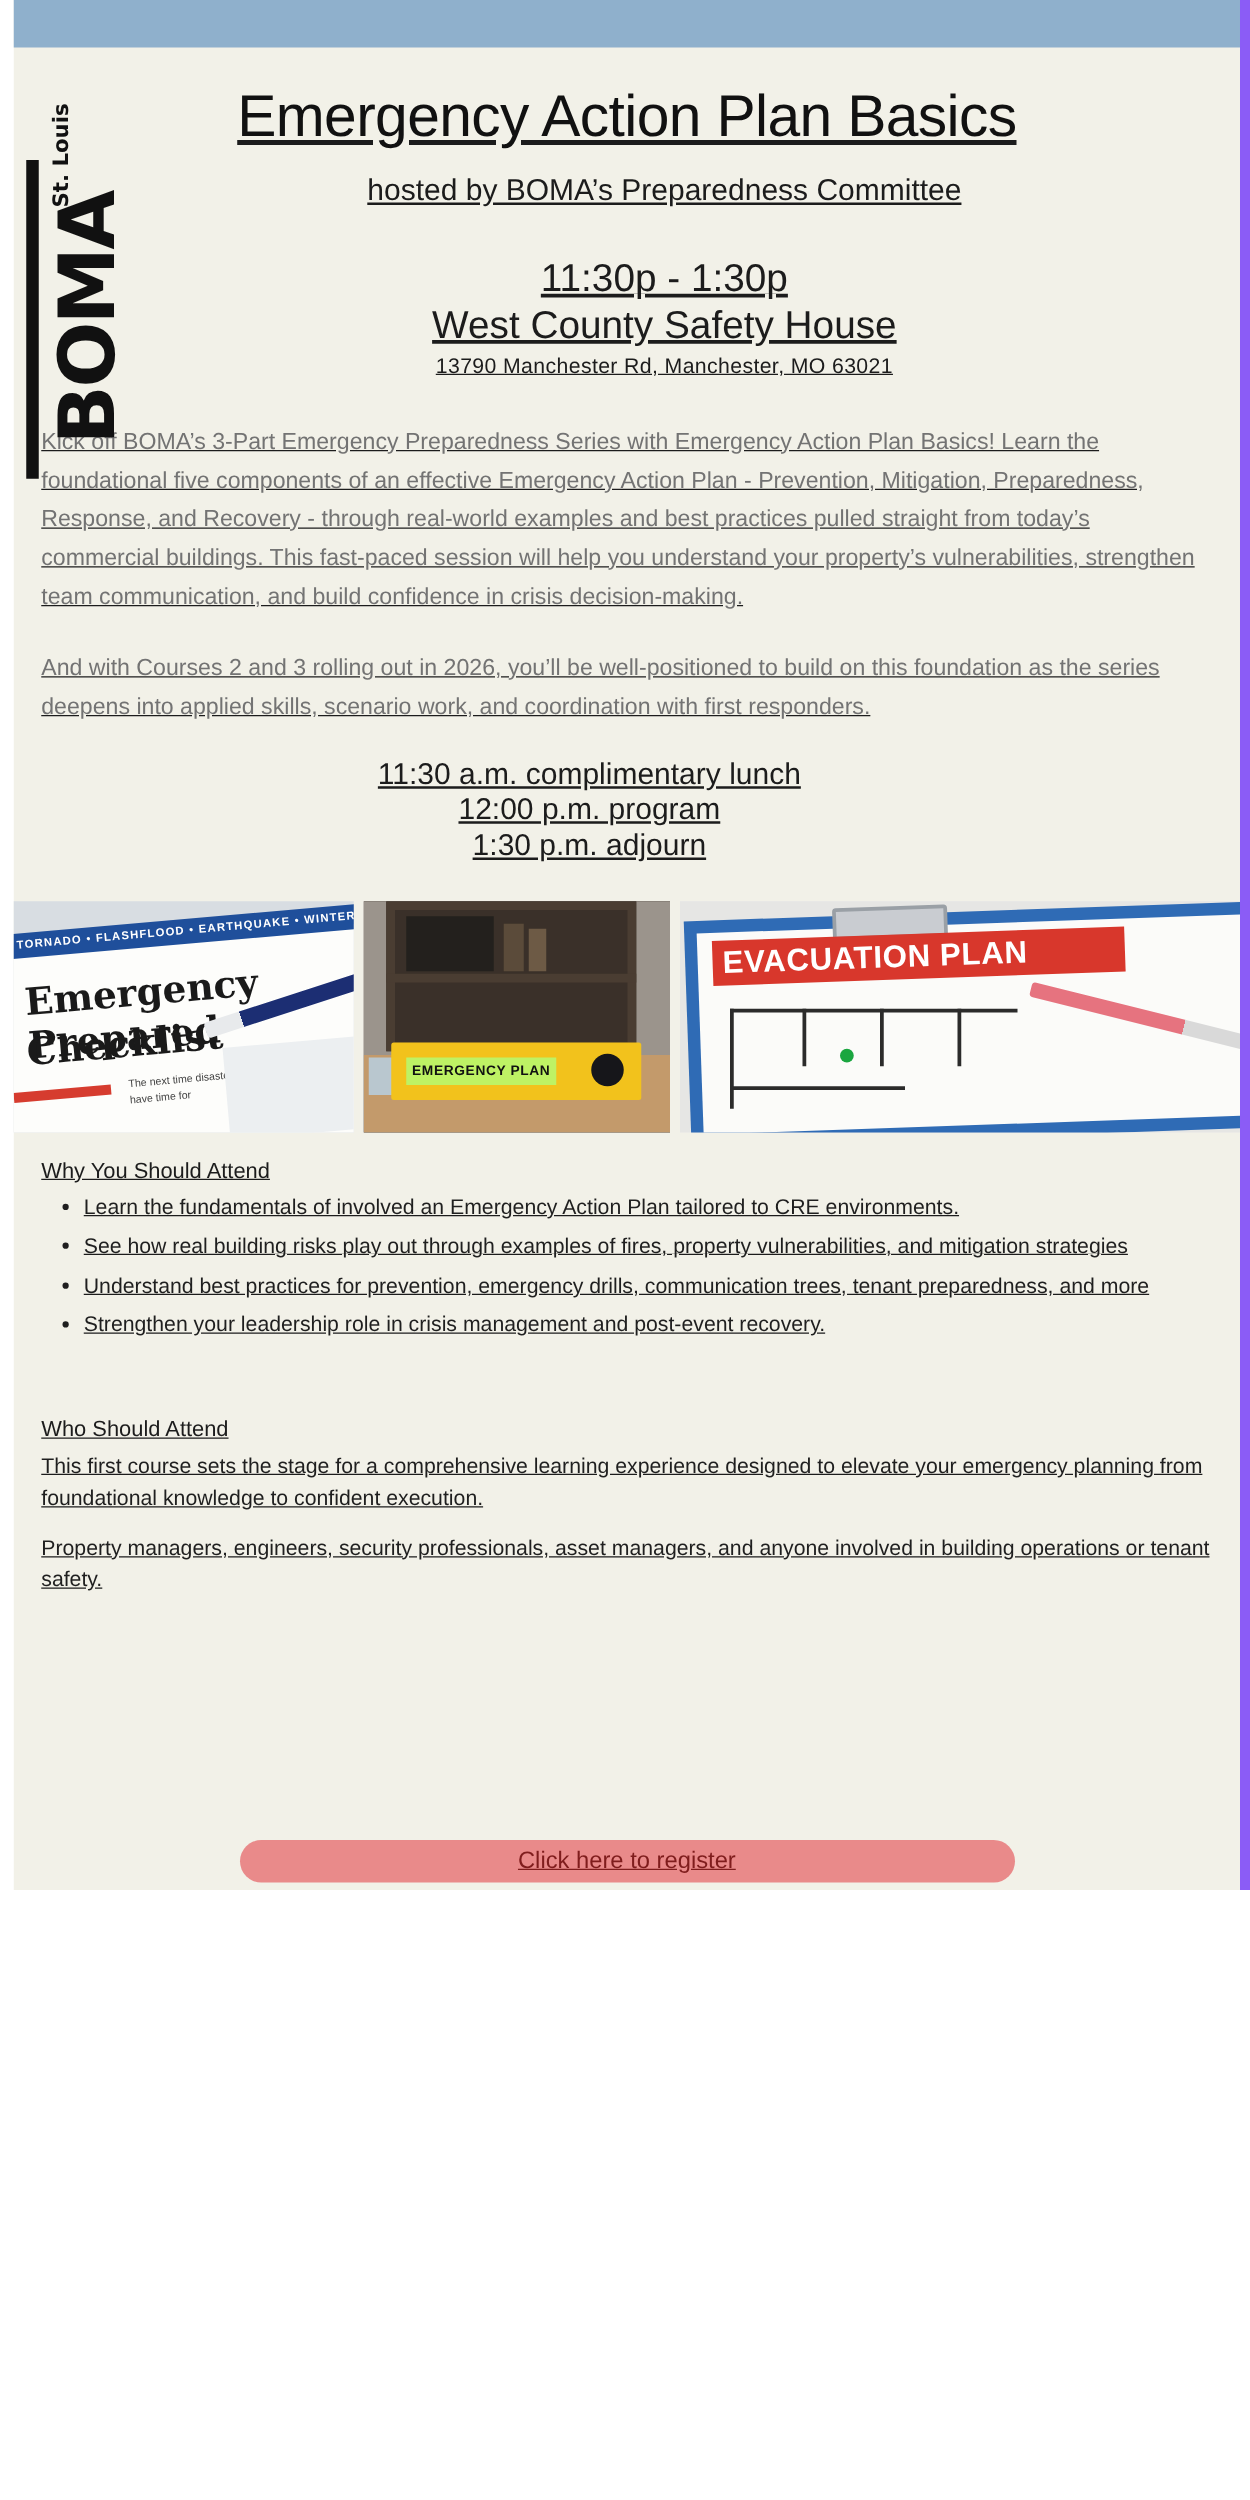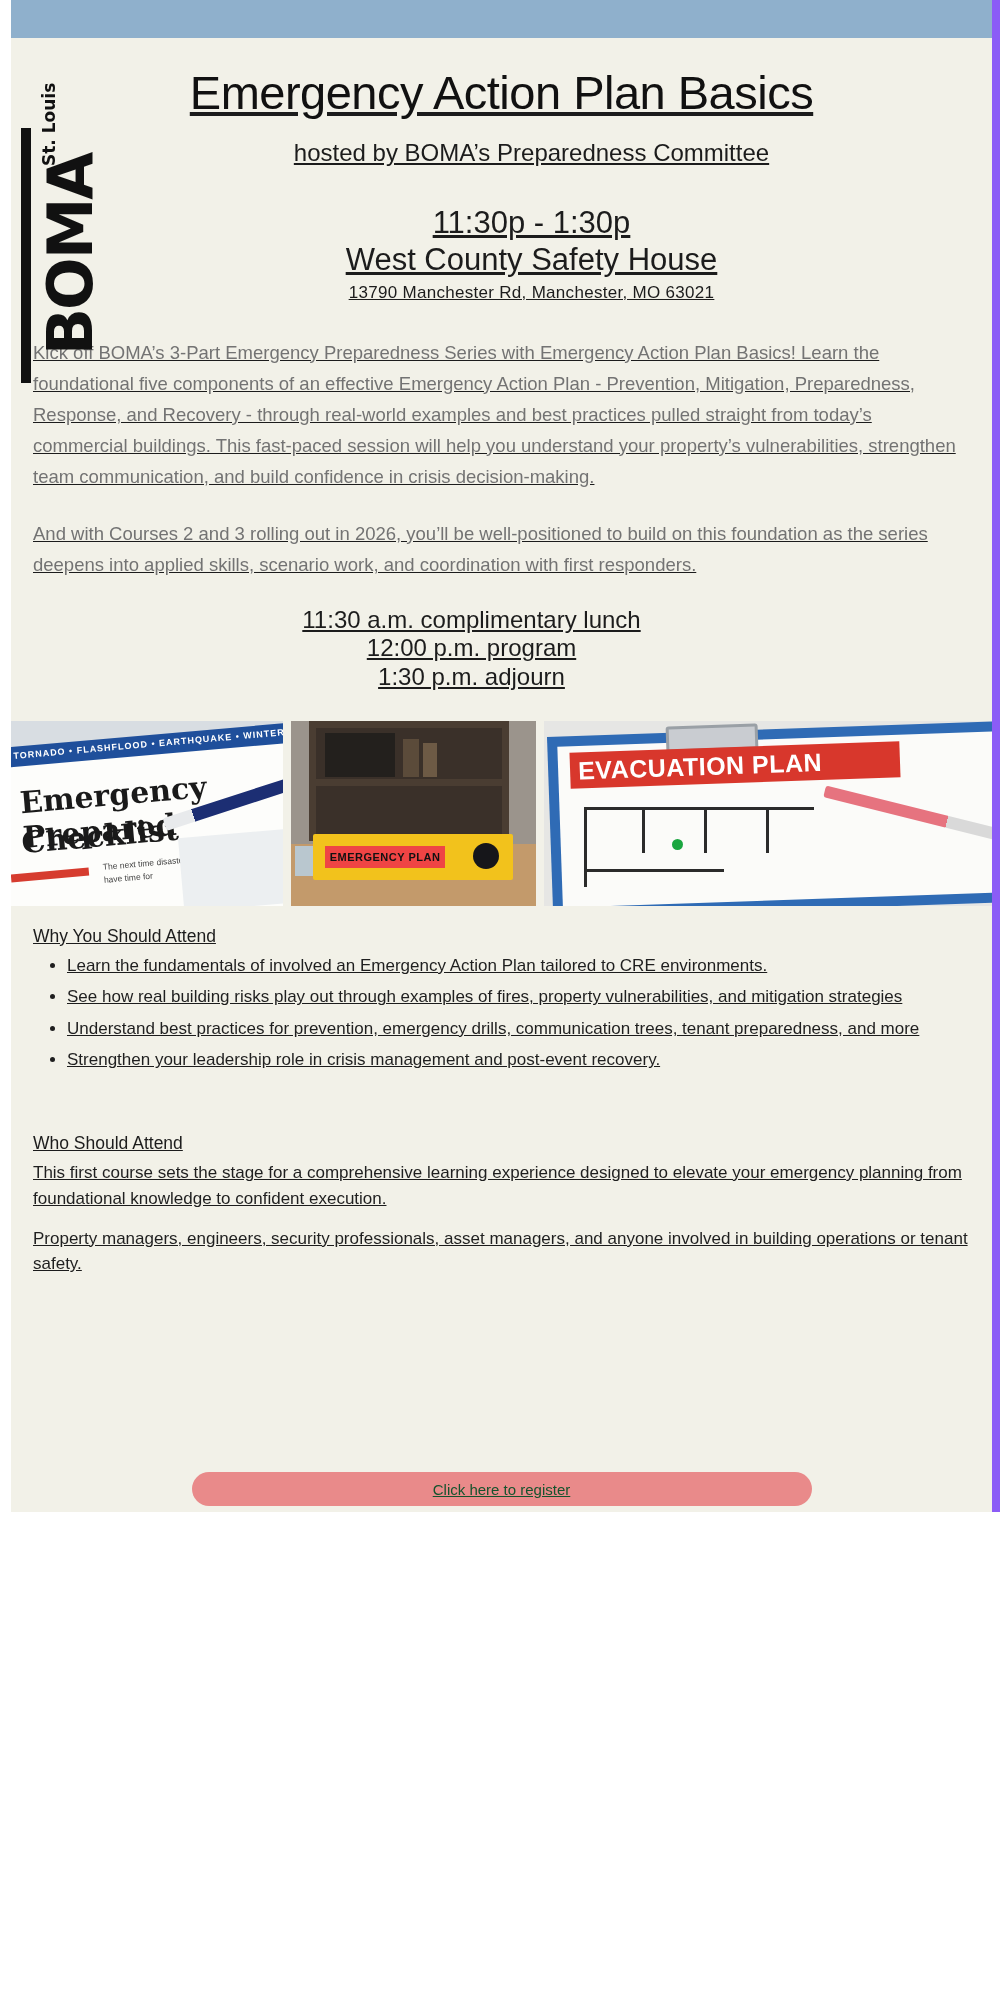--- a/index.html
+++ b/index.html
@@ -169,21 +169,21 @@
   .p2-books { position: absolute; left: 34px; top: 12px; width: 70px; height: 44px; background: #23201d; }
   .p2-book2 { position: absolute; left: 112px; top: 18px; width: 16px; height: 38px; background: #5b4b3a; }
   .p2-book3 { position: absolute; left: 132px; top: 22px; width: 14px; height: 34px; background: #6d5a45; }
   .p2-desk { position: absolute; left: 0; bottom: 0; width: 100%; height: 62px; background: #c39a6b; }
   .p2-binder {
     position: absolute; left: 22px; bottom: 26px; width: 200px; height: 46px;
     background: #f2c21c; border-radius: 2px;
   }
   .p2-label {
     position: absolute; left: 12px; top: 12px; width: 120px; height: 22px;
-    background: #ef4444; color: #111; font-size: 11px; font-weight: 700;
+    background: #bef264; color: #111; font-size: 11px; font-weight: 700;
     letter-spacing: 0.5px; display: flex; align-items: center; justify-content: center;
   }
   .p2-ring { position: absolute; right: 14px; top: 9px; width: 26px; height: 26px; border-radius: 50%; background: #16161a; }
   .p2-stack { position: absolute; left: 4px; bottom: 30px; width: 40px; height: 30px; background: #b9c7cf; }
 
   
   .p3-bg { position: absolute; inset: 0; background: #e6e6e4; }
   .p3-board { position: absolute; left: 6px; top: 8px; right: -20px; bottom: -4px; background: #2f6bb5; transform: rotate(-2deg); }
   .p3-paper { position: absolute; left: 16px; top: 18px; right: -10px; bottom: 6px; background: #fbfbf9; transform: rotate(-2deg); }
   .p3-redbar {
@@ -235,22 +235,22 @@
     display: flex; justify-content: center;
   }
   .cta {
     width: 620px;
     height: 34px;
     background: #e98a8a;
     border-radius: 18px;
     display: flex; align-items: center; justify-content: center;
   }
   .cta a {
-    color: #14532d;
-    font-size: 15px;
+    color: #7f1d1d;
+    font-size: 19px;
     text-decoration: underline;
   }
 </style>
 </head>
 <body>
 
 <div class="page">
 
   <div class="top-band"></div>
 

